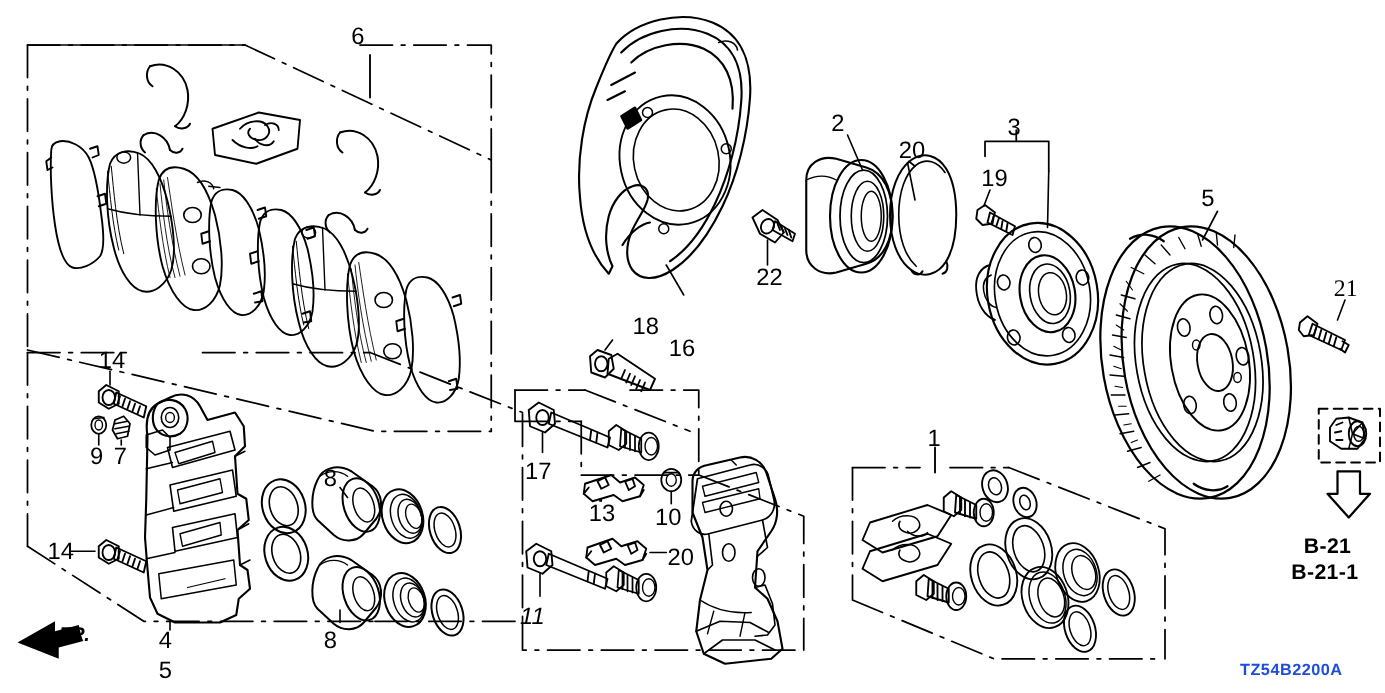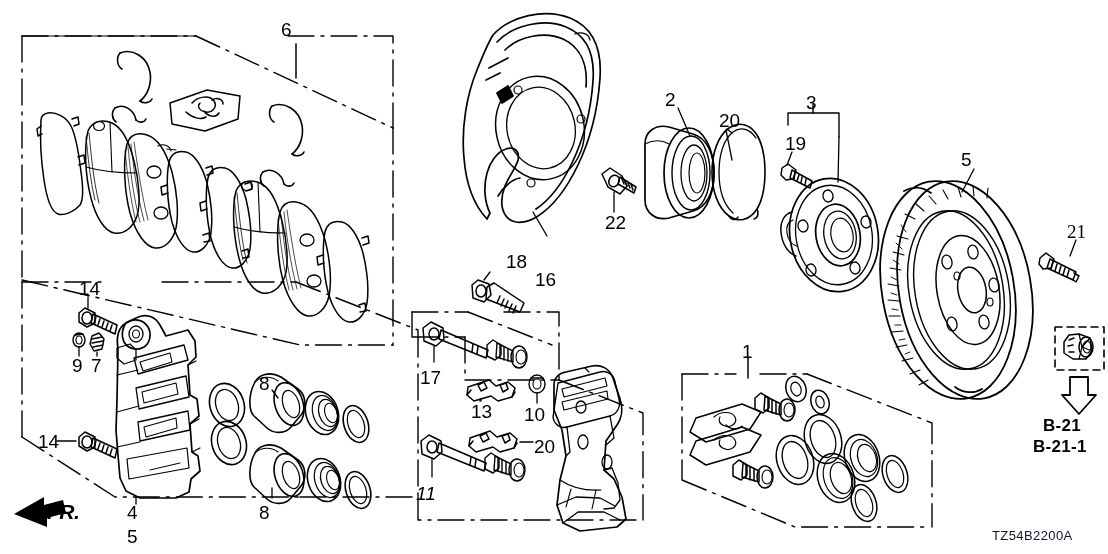--- a/index.html
+++ b/index.html
@@ -5,26 +5,26 @@
   html,body{margin:0;padding:0;background:#fff;}
   body{width:1108px;height:554px;overflow:hidden;
        font-family:"Liberation Sans",sans-serif;color:#000;}
   #sheet{position:relative;width:1108px;height:554px;background:#fff;}
   #sheet svg{position:absolute;left:0;top:0;}
   .callout{position:absolute;font-family:"Liberation Sans",sans-serif;
            font-size:19px;font-weight:400;color:#000;line-height:1;
            white-space:nowrap;}
   .refcode{position:absolute;font-family:"Liberation Sans",sans-serif;
            font-size:17px;font-weight:bold;letter-spacing:.3px;color:#000;
-           white-space:nowrap;}
+           white-space:nowrap;margin-top:11px;}
   .fr-label{position:absolute;font-family:"Liberation Sans",sans-serif;
-            font-size:21px;font-weight:bold;font-style:italic;color:#000;
+            font-size:16px;font-weight:bold;font-style:italic;color:#000;
             white-space:nowrap;letter-spacing:-.5px;}
   .partno{position:absolute;font-family:"Liberation Sans",sans-serif;
-          font-size:13px;font-weight:normal;color:#0f172a;white-space:nowrap;
+          font-size:13px;font-weight:bold;color:#1d4ed8;white-space:nowrap;
           letter-spacing:.4px;}
 </style>
 </head>
 <body>
 
 <div id="sheet">
 
 <svg width="1108" height="554" viewBox="0 0 1108 554" stroke="#000" fill="none" stroke-linecap="round" stroke-linejoin="round">
 
   <g stroke-width="1.4" stroke-dasharray="26,7,3,7">

